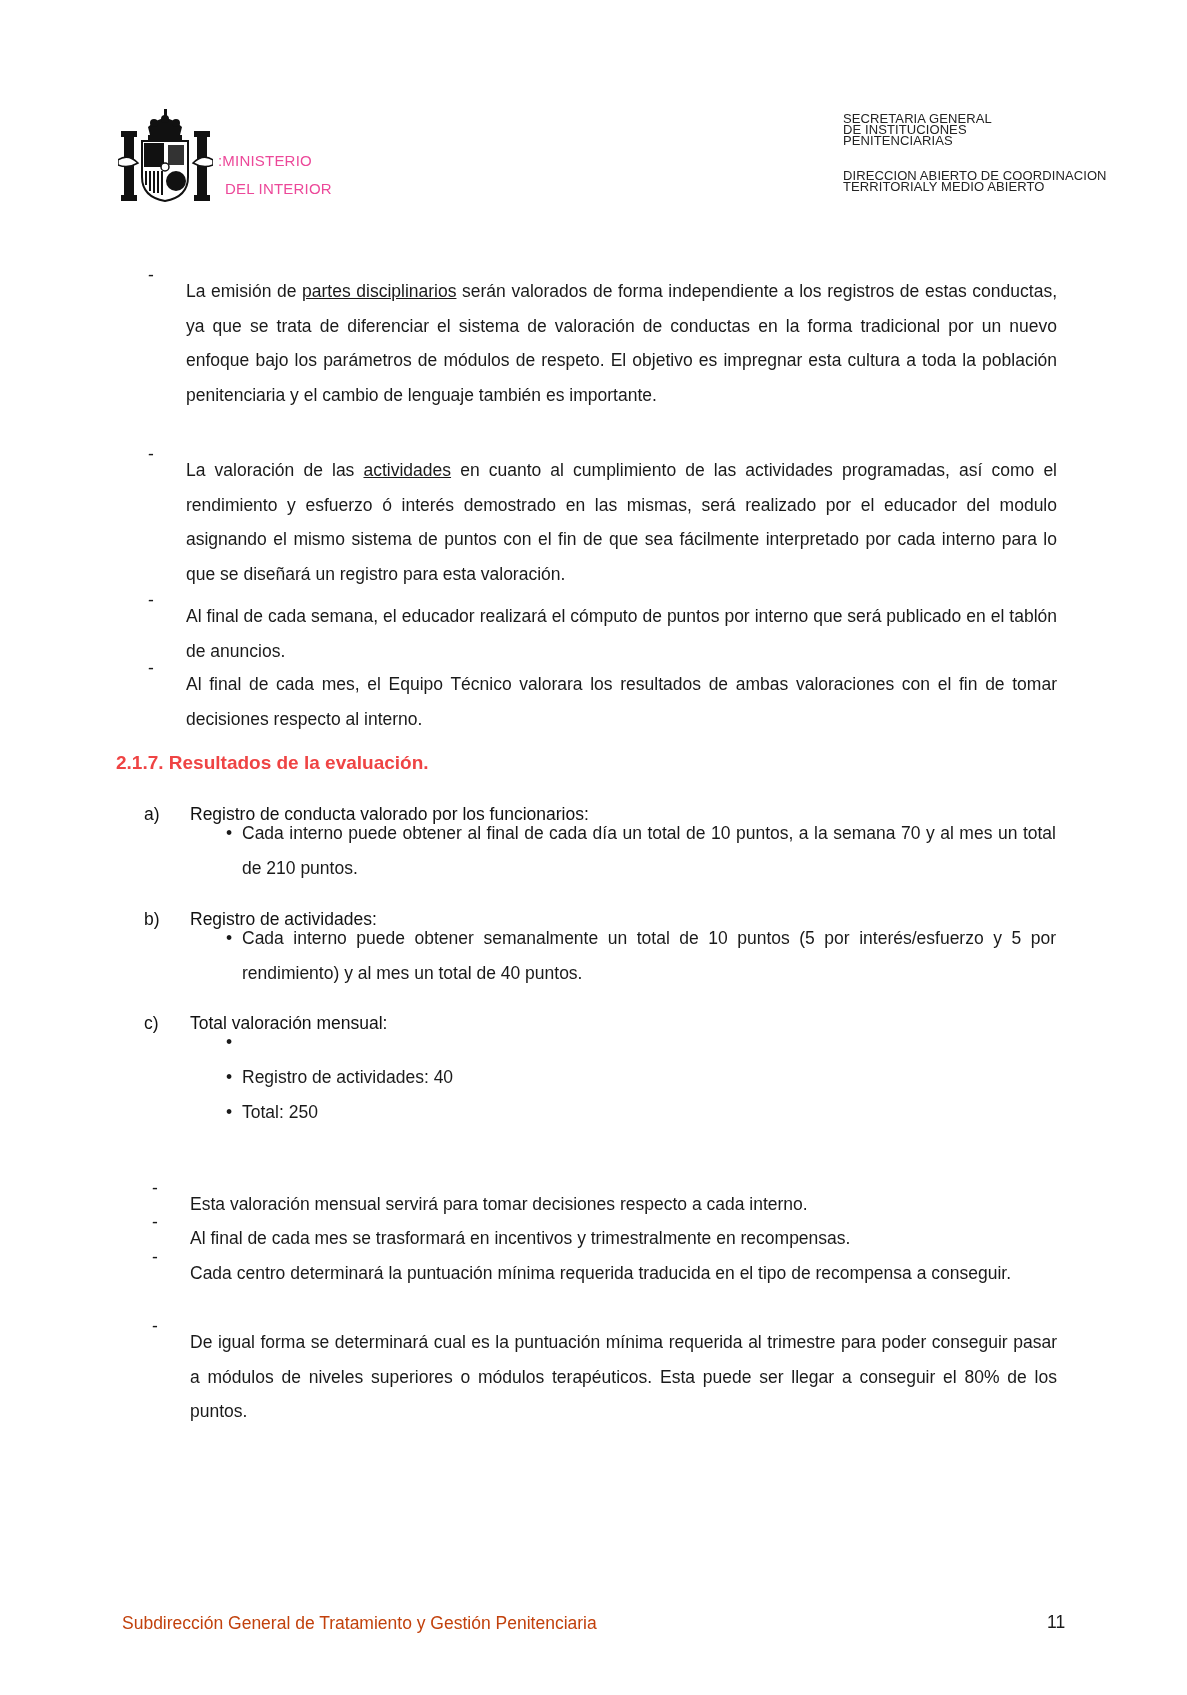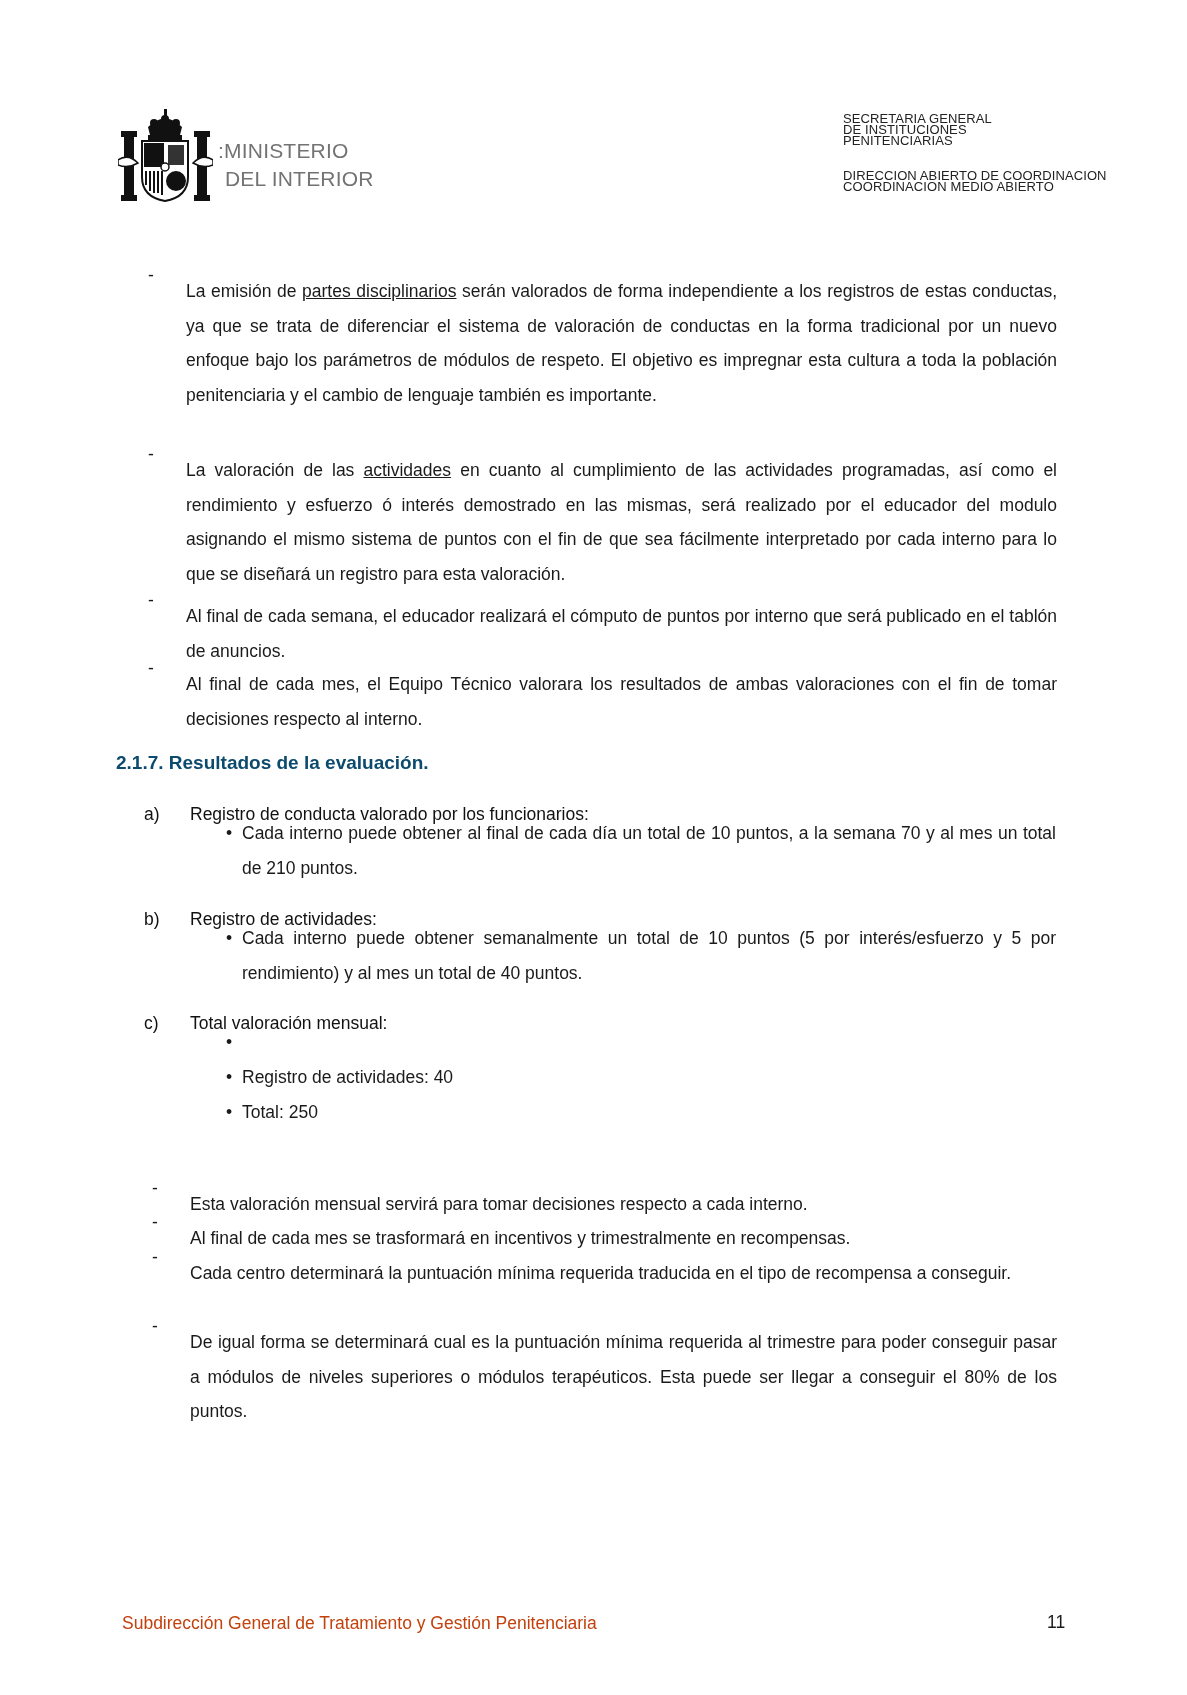--- a/index.html
+++ b/index.html
@@ -2,32 +2,32 @@
 <html><head>
 <meta charset="utf-8">
 <style>
   html, body { margin: 0; padding: 0; background: #ffffff; }
   body {
     width: 1187px; height: 1695px; position: relative; overflow: hidden;
     font-family: "Liberation Sans", sans-serif; color: #111;
   }
   .header { position: absolute; left: 0; top: 0; width: 1187px; height: 230px; }
   .crest { position: absolute; left: 118px; top: 105px; width: 95px; height: 100px; }
-  .ministry { position: absolute; left: 218px; top: 137px; font-size: 21px; line-height: 28px; letter-spacing: 0.2px; color: #737373; }
+  .ministry { position: absolute; left: 218px; top: 147px; font-size: 15px; line-height: 28px; letter-spacing: 0.2px; color: #ec4899; }
   .ministry div { white-space: nowrap; }
   .right-header { position: absolute; left: 843px; top: 113px; font-size: 13px; font-weight: normal; line-height: 11px; color: #222; letter-spacing: 0.1px; }
   .right-header .block2 { margin-top: 24px; }
 
   .content { position: absolute; left: 0; top: 0; width: 1187px; }
   .dash-item { position: absolute; left: 152px; width: 905px; font-size: 17.5px; line-height: 34.5px; color: #1a1a1a; text-align: justify; }
   .dash-item .dash { position: absolute; left: -4px; top: 0; width: 16px; }
   .dash-item .txt { margin-left: 34px; display: block; margin-top: 16px; }
   .u { text-decoration: underline; }
 
-  .sec-title { position: absolute; left: 116px; top: 752px; font-size: 19px; font-weight: bold; color: #0c4a6e; }
+  .sec-title { position: absolute; left: 116px; top: 752px; font-size: 19px; font-weight: bold; color: #ef4444; }
   .sub-title { position: absolute; left: 144px; font-size: 17.5px; font-weight: normal; color: #111; margin-top: 16px; }
   .sub-title .lbl { display: inline-block; width: 46px; }
   .bullet { position: absolute; left: 226px; width: 830px; font-size: 17.5px; line-height: 35px; color: #1a1a1a; text-align: justify; }
   .bullet .dot { position: absolute; left: 0; top: 0; }
   .bullet .txt { display: block; margin-left: 16px; }
 
   .footer { position: absolute; left: 122px; top: 1613px; font-size: 17.5px; color: #c2410c; }
   .pagenum { position: absolute; left: 1047px; top: 1612px; font-size: 17.5px; color: #1a1a1a; }
 </style>
 </head>
@@ -64,21 +64,21 @@
     <div style="padding-left:7px;">DEL INTERIOR</div>
   </div>
   <div class="right-header">
     <div class="block1">
       <div>SECRETARIA GENERAL</div>
       <div>DE INSTITUCIONES</div>
       <div>PENITENCIARIAS</div>
     </div>
     <div class="block2">
       <div>DIRECCION ABIERTO DE COORDINACION</div>
-      <div>COORDINACION MEDIO ABIERTO</div>
+      <div>TERRITORIALY MEDIO ABIERTO</div>
     </div>
   </div>
 </div>
 
 <div class="content">
 
   <div class="dash-item" style="top:258px;">
     <span class="dash">-</span>
     <span class="txt"><span>La emisión de </span><span class="u">partes disciplinarios</span><span> serán valorados de forma independiente a los registros de estas conductas, ya que se trata de diferenciar el sistema de valoración de conductas en la forma tradicional por un nuevo enfoque bajo los parámetros de módulos de respeto. El objetivo es impregnar esta cultura a toda la población penitenciaria y el cambio de lenguaje también es importante.</span></span>
   </div>

